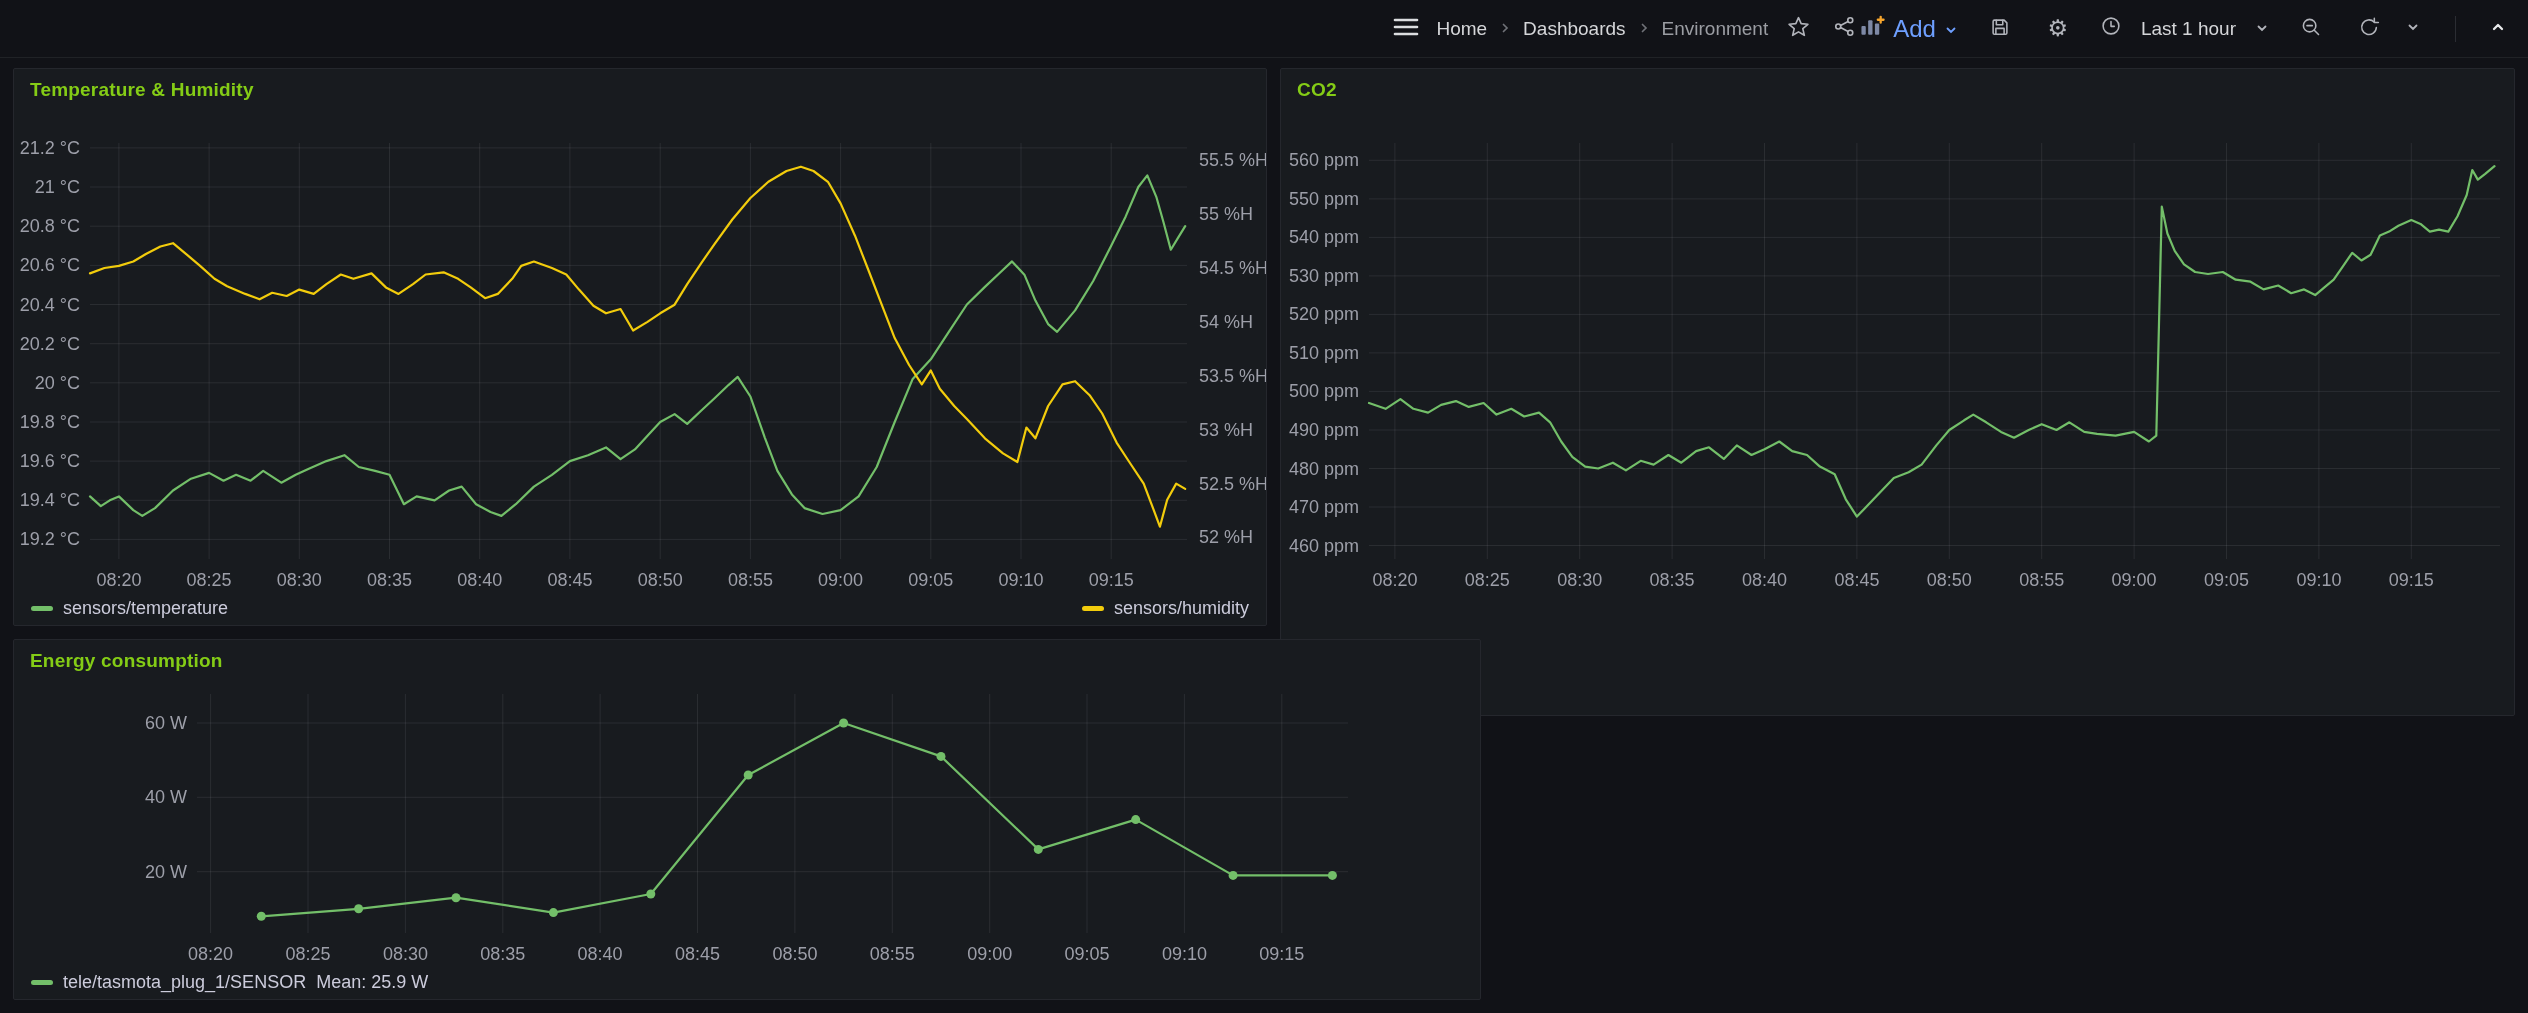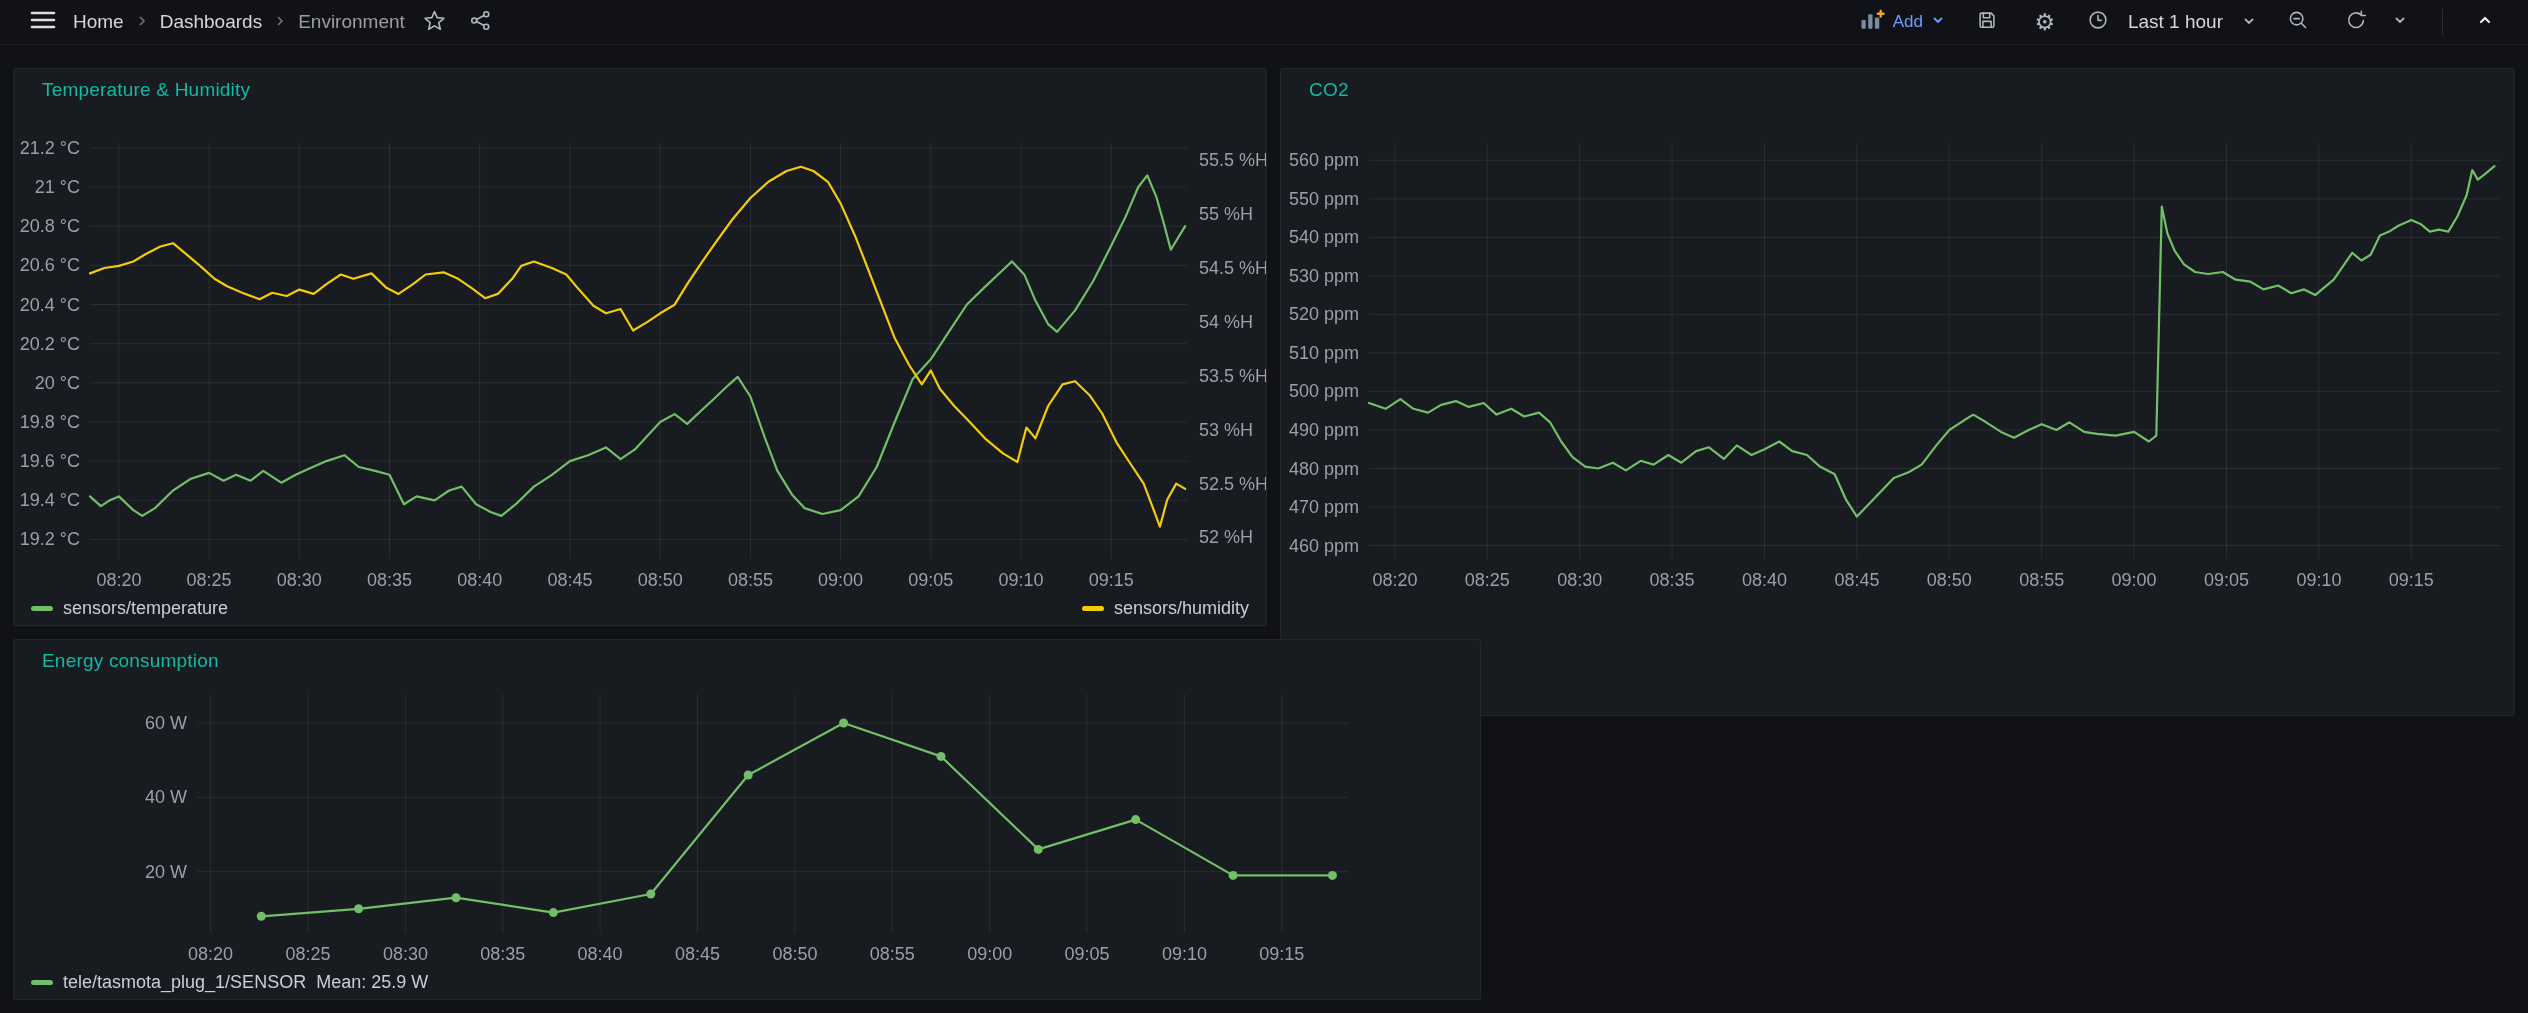--- a/index.html
+++ b/index.html
@@ -1,32 +1,32 @@
 <!DOCTYPE html>
 <html><head>
 <meta charset="utf-8">
 <style>
   html,body{margin:0;padding:0;background:#111217;width:2528px;height:1013px;overflow:hidden;
     font-family:"Liberation Sans",sans-serif;-webkit-font-smoothing:antialiased;position:relative;color:#ccccdc}
-  .topnav{position:absolute;top:0;left:0;right:0;height:45px;background:#111217;border-bottom:1px solid #202226;
-    display:flex;align-items:center;justify-content:space-between;padding:0 27px;box-sizing:border-box;z-index:5}
+  .topnav{position:absolute;top:0;left:0;right:0;height:58px;background:#111217;border-bottom:1px solid #202226;
+    display:flex;align-items:center;justify-content:flex-end;padding:0 14px;box-sizing:border-box;z-index:5}
   .nav-left{display:flex;align-items:center;gap:14px}
   .icon-btn{display:flex;align-items:center;justify-content:center;width:32px;height:32px;cursor:pointer}
   .crumbs{display:flex;align-items:center;gap:11px;font-size:19px}
   .crumb-link{color:#d5d6d9;cursor:pointer}
   .crumb-current{color:#9b9da3}
   .nav-right{display:flex;align-items:center;gap:26px}
-  .add-btn{display:flex;align-items:center;gap:8px;color:#6e9fff;font-size:17px;cursor:pointer}
+  .add-btn{display:flex;align-items:center;gap:8px;color:#6e9fff;font-size:24px;cursor:pointer}
   .time-btn{display:flex;align-items:center;gap:19px;color:#d5d6d9;font-size:19px;cursor:pointer}
   .nav-divider{width:1px;height:26px;background:#2b2d33}
   .panel{position:absolute;background:#181b1f;border:1px solid #25272d;border-radius:2px;box-sizing:border-box}
   #panel-temp{left:13px;top:68px;width:1254px;height:558px}
   #panel-co2{left:1280px;top:68px;width:1235px;height:648px}
   #panel-energy{left:13px;top:639px;width:1468px;height:361px}
-  .panel-title{position:absolute;top:10px;left:28px;font-size:19px;font-weight:400;color:#14b8a6;letter-spacing:.2px}
+  .panel-title{position:absolute;top:10px;left:16px;font-size:19px;font-weight:700;color:#84cc16;letter-spacing:.2px}
   .chart{position:absolute;left:0;right:0;top:40px;width:100%;display:block}
   .chart-tall{height:488px}
   .chart-short{height:293px}
   .legend{position:absolute;left:17px;right:17px;bottom:5px;height:24px;display:flex;align-items:center;
     font-size:18px;color:#ccccdc}
   .legend.split{justify-content:space-between}
   .legend-item{display:flex;align-items:center;gap:10px;cursor:pointer}
   .pill{width:22px;height:5px;border-radius:2.5px;background:#73bf69;flex:0 0 auto}
   .mean-text{margin-left:0;color:#ccccdc}
   svg text{font-family:"Liberation Sans",sans-serif;font-size:18px;fill:#9d9fa9}

